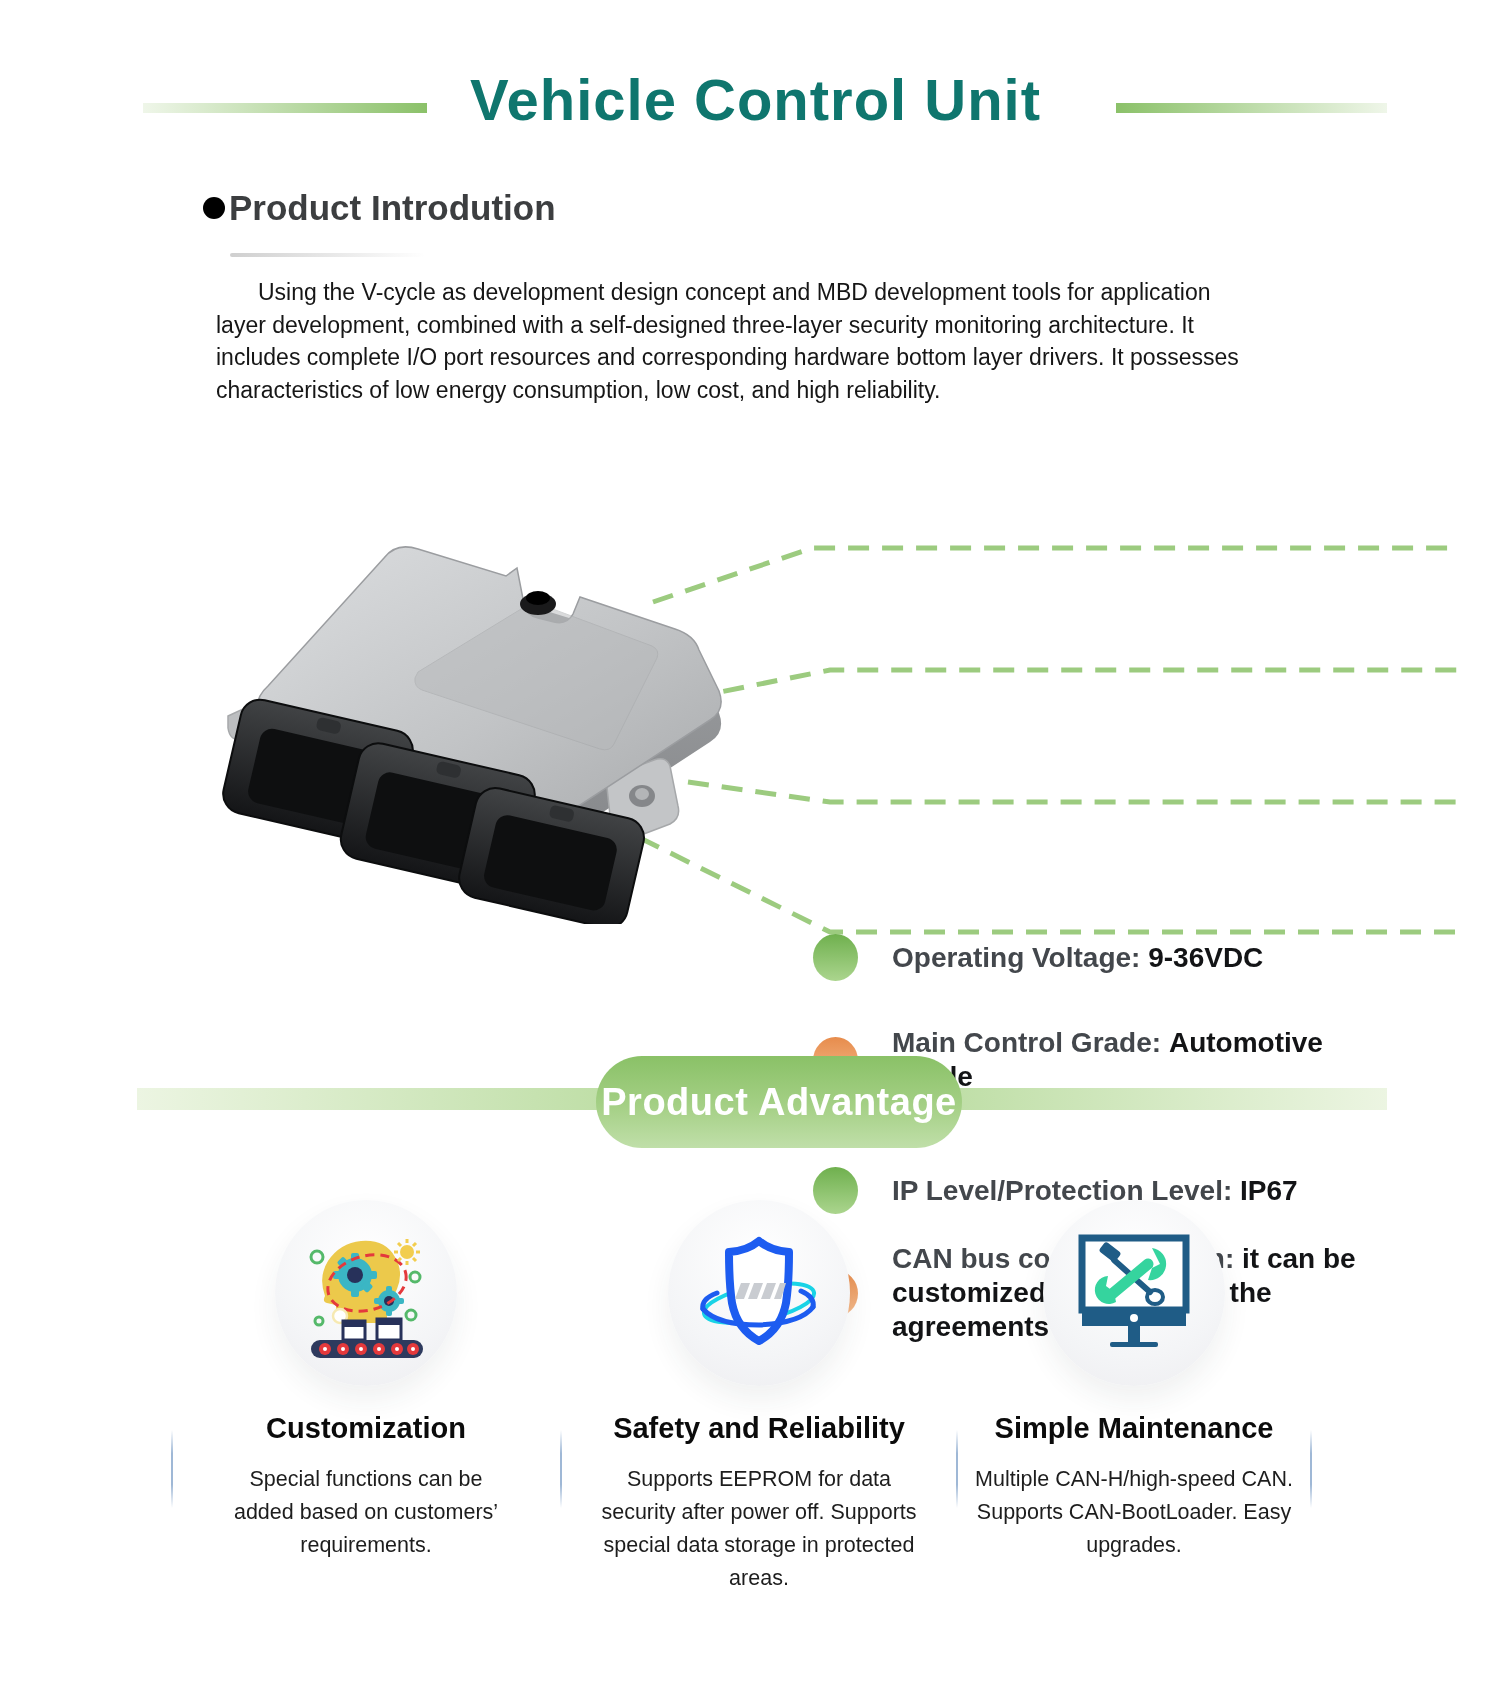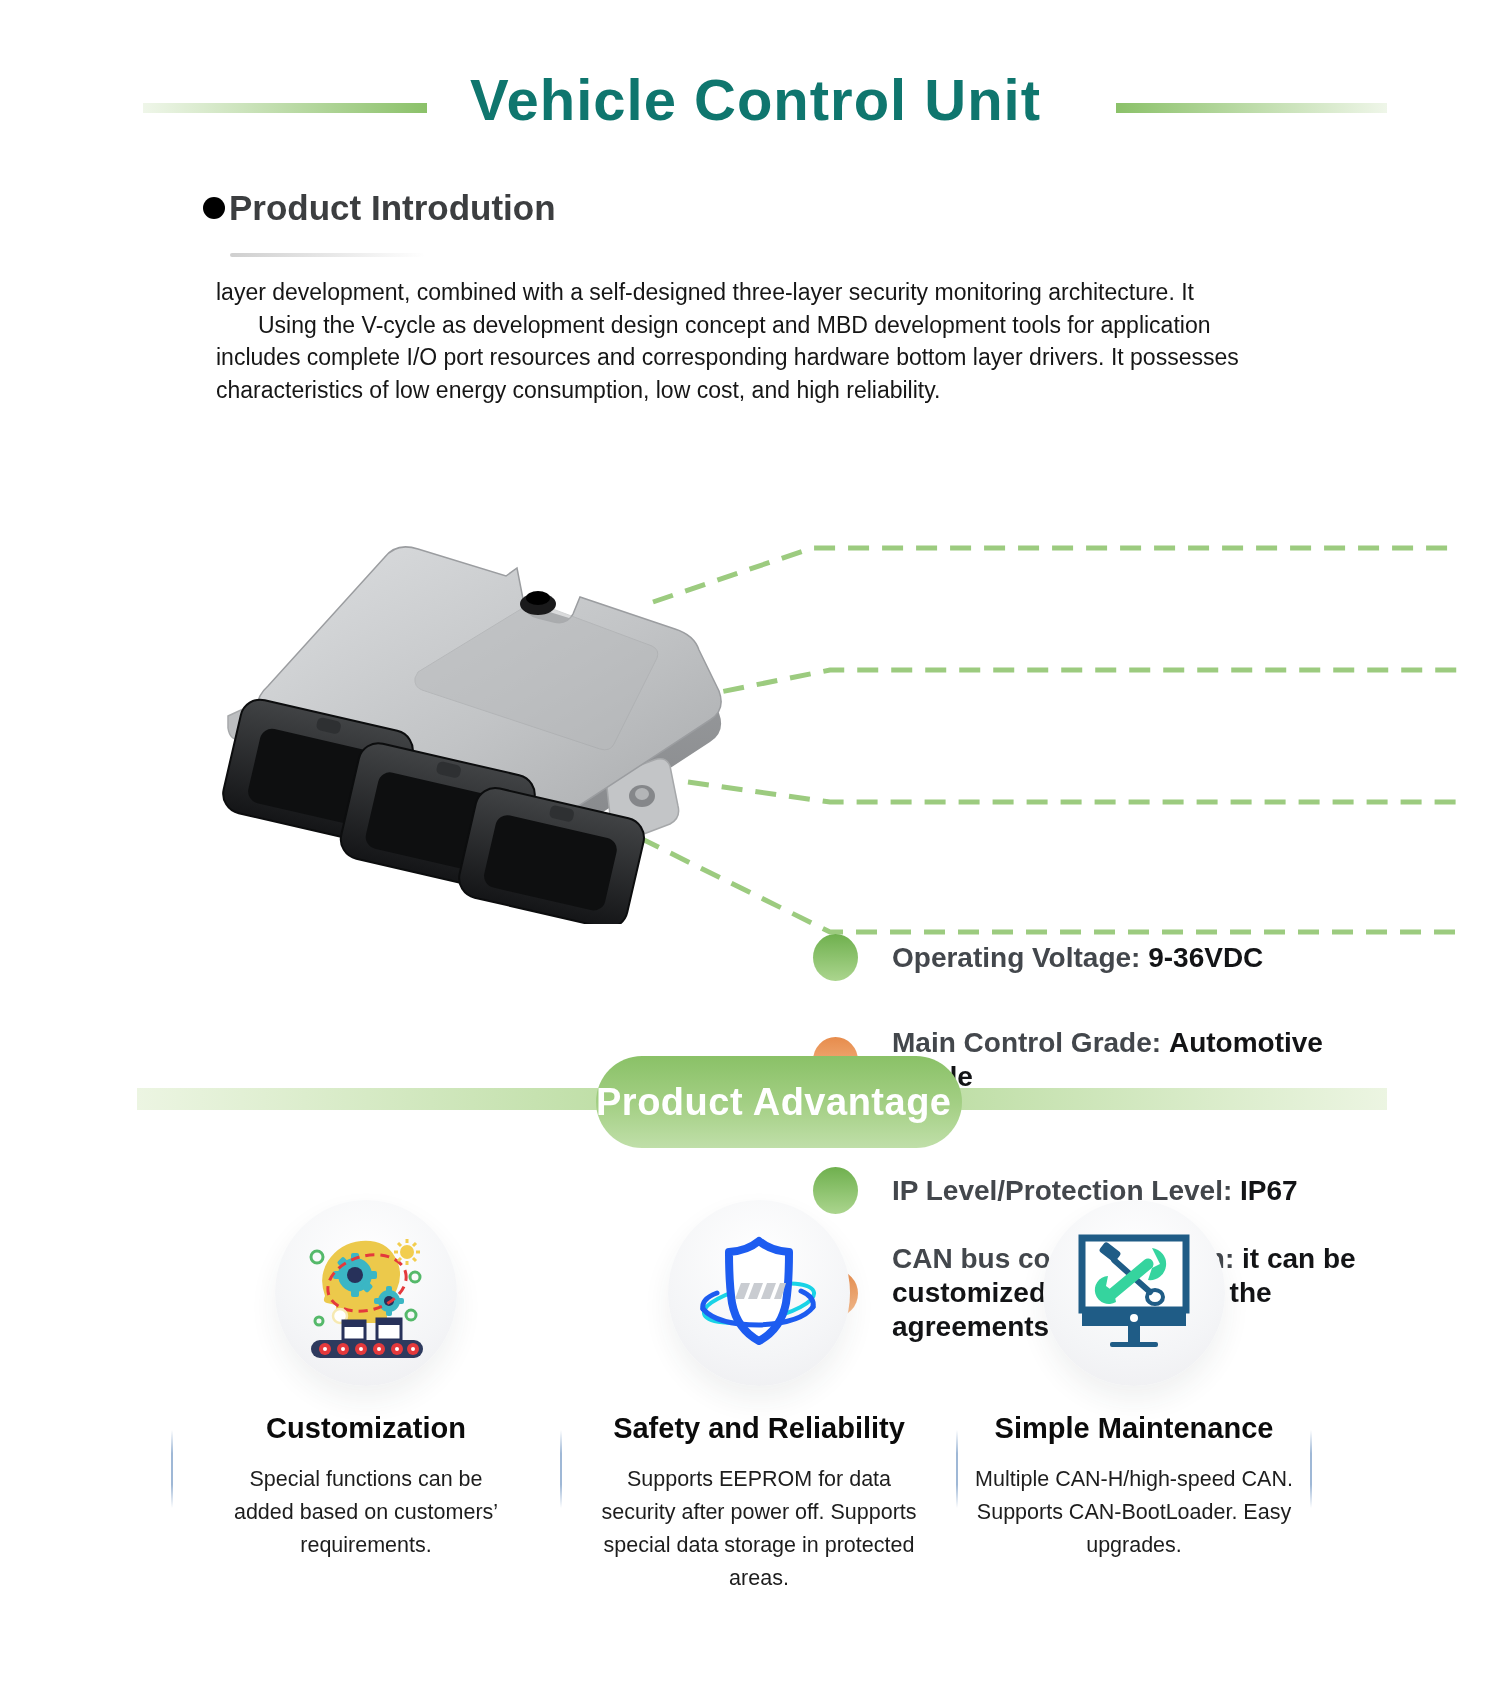--- a/index.html
+++ b/index.html
@@ -40,21 +40,21 @@
   .row2{top:596px;}
   .row3{top:737px;}
   .row4{top:812px;}
   
   .adv-bar{position:absolute;top:1088px;height:22px;}
   .adv-bar.left{left:137px;width:462px;background:linear-gradient(90deg,#ecf5e2,#c0dfa8);}
   .adv-bar.right{left:959px;width:428px;background:linear-gradient(90deg,#c0dfa8,#ecf5e2);}
   .adv-pill{
     position:absolute;top:1056px;left:596px;width:366px;height:92px;border-radius:46px;
     background:linear-gradient(180deg,#8ac167 0%,#a5d086 55%,#c0dfa9 100%);
-    display:flex;align-items:center;
+    display:flex;align-items:center;justify-content:center;
   }
   .adv-pill h2{margin:0;font-size:38px;font-weight:bold;color:#ffffff;letter-spacing:0.5px;}
   
   .adv-col{position:absolute;top:1200px;width:380px;text-align:center;}
   .adv-col.c1{left:176px;}
   .adv-col.c2{left:569px;}
   .adv-col.c3{left:944px;}
   .icon-circle{
     width:182px;height:186px;margin:0 auto;border-radius:50%;
     background:radial-gradient(circle at 50% 32%,#ffffff 0%,#f4f5f7 62%,#ededf0 100%);
@@ -82,22 +82,22 @@
   <h1 class="main-title">Vehicle Control Unit</h1>
   <div class="title-bar right"></div>
 
   <div class="intro-heading">
     <span class="bullet-dot"></span>
     <h2>Product Introdution</h2>
   </div>
   <div class="intro-underline"></div>
 
   <div class="intro-paragraph">
+    <div class="pline first">Using the V-cycle as development design concept and MBD development tools for application</div>
     <div class="pline">layer development, combined with a self-designed three-layer security monitoring architecture. It</div>
-    <div class="pline first">Using the V-cycle as development design concept and MBD development tools for application</div>
     <div class="pline">includes complete I/O port resources and corresponding hardware bottom layer drivers. It possesses</div>
     <div class="pline">characteristics of low energy consumption, low cost, and high reliability.</div>
   </div>
 
   <div class="hero">
 
     <svg class="connector-lines" width="1511" height="520" viewBox="0 0 1511 520">
       <g fill="none" stroke="#9ccb7f" stroke-width="5" stroke-dasharray="21 13">
         <path d="M653,172 L812,118 L1460,118"></path>
         <path d="M690,268 L830,240 L1460,240"></path>

